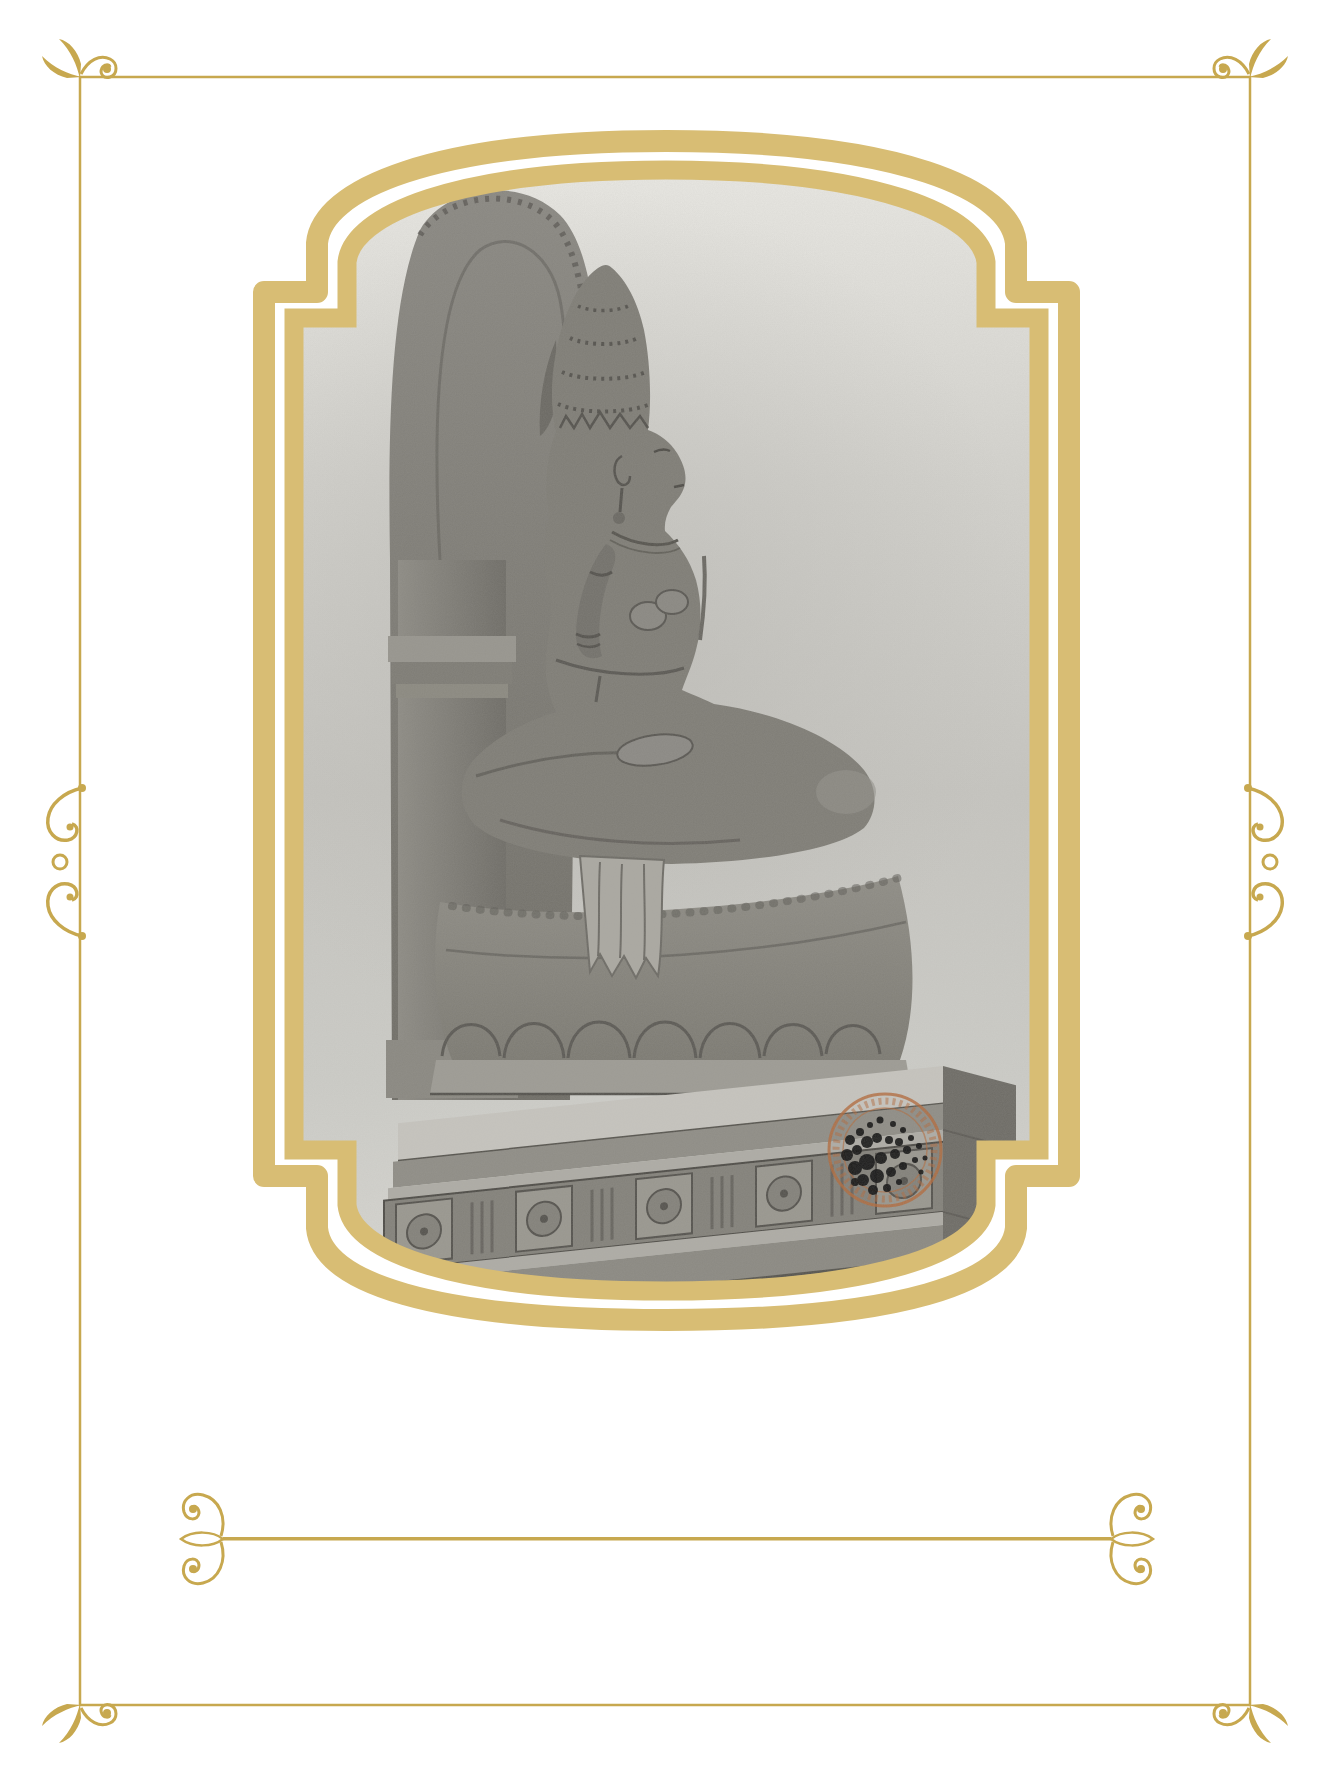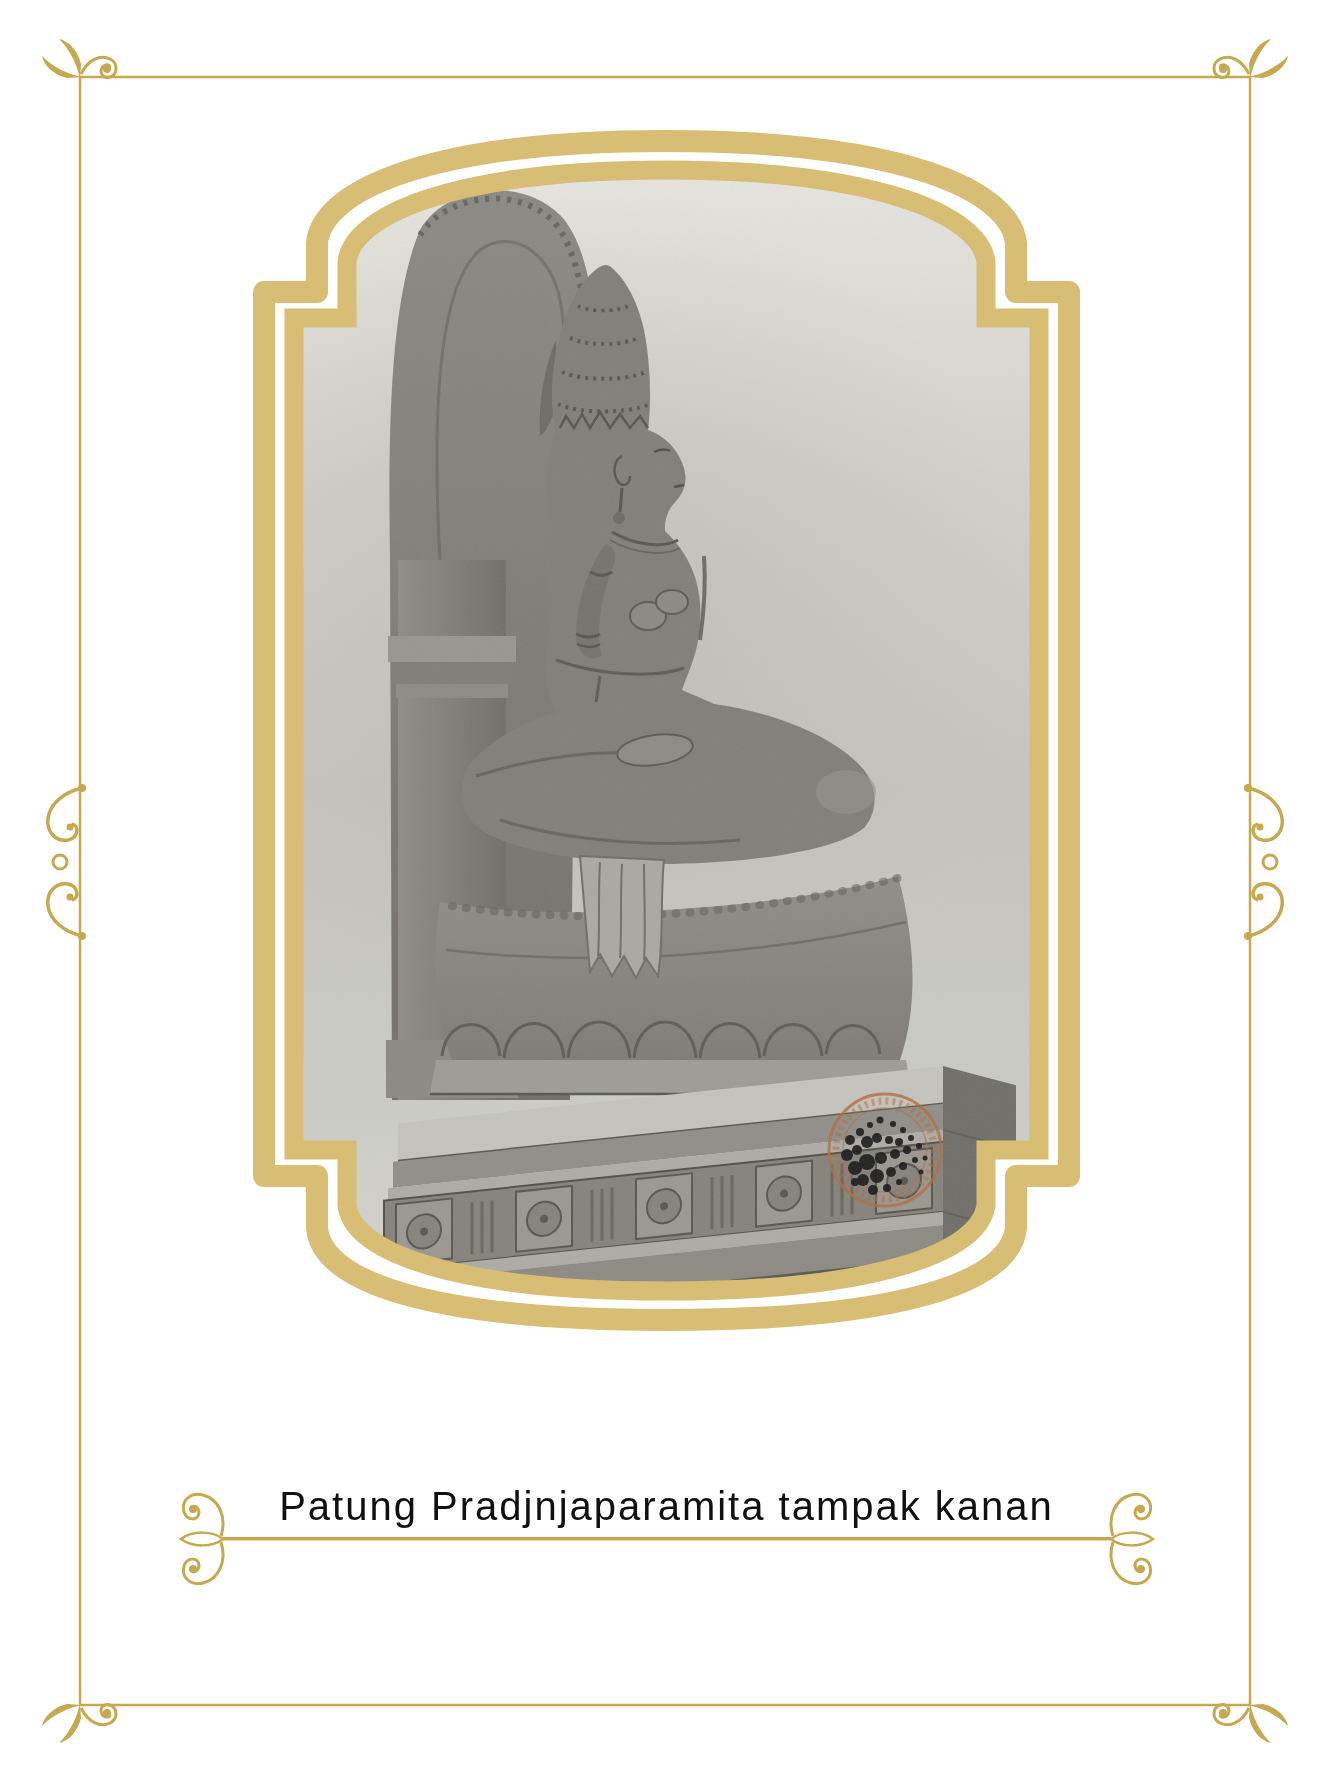--- a/index.html
+++ b/index.html
@@ -286,17 +286,14 @@
              C 430,1320 322,1282 317,1228 L 317,1176 L 264,1176 L 264,292 Z"></path>
   </g>
 
   <g>
     <rect class="gfill" x="223" y="1537" width="888" height="3.5"></rect>
     <use href="#dividerFinial" transform="translate(223,1539)"></use>
     <use href="#dividerFinial" transform="translate(1111,1539) scale(-1,1)"></use>
   </g>
 </svg>
 
-<div class="caption">
-  <span>Patung Pradjnjaparamita tampak kanan</span>
+
 </div>
 
-</div>
-
 </body></html>

